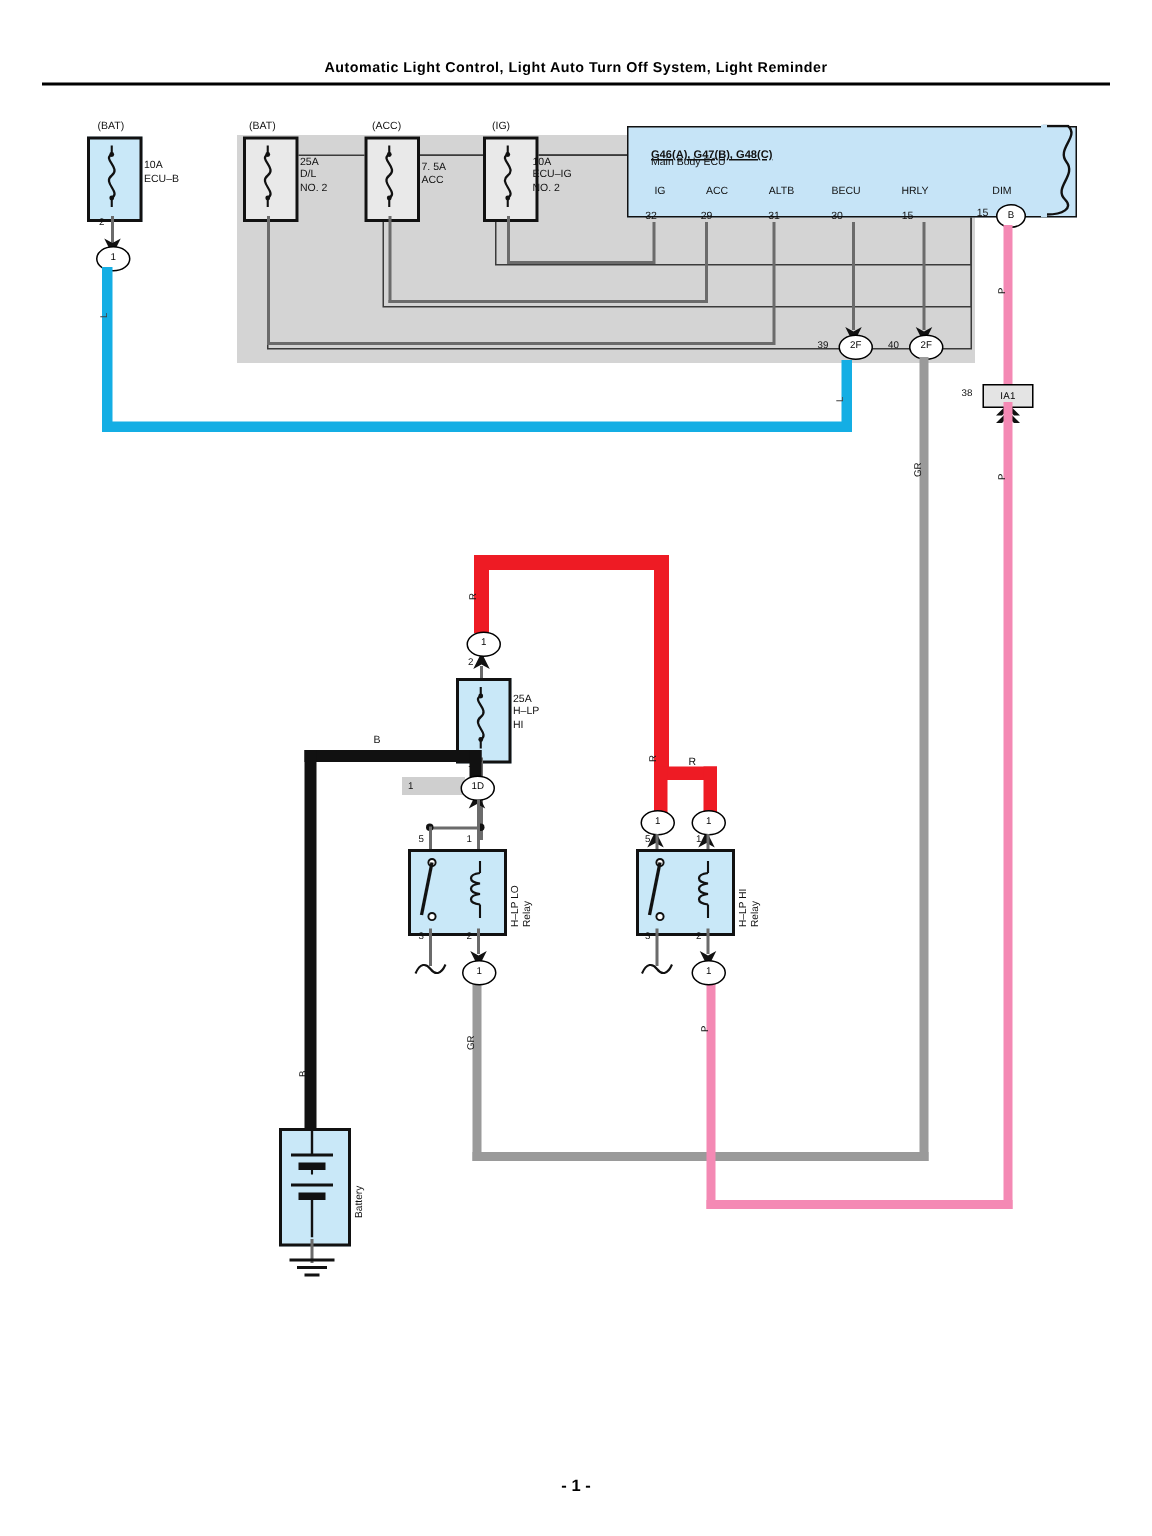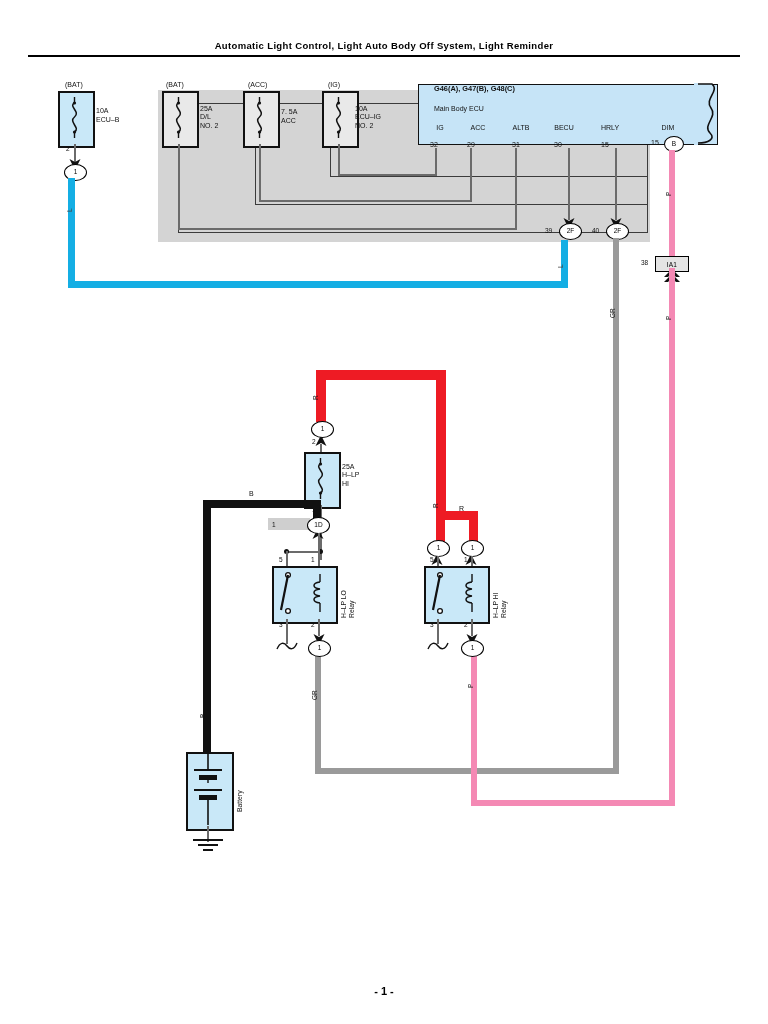--- a/index.html
+++ b/index.html
@@ -65,21 +65,21 @@
          justify-content:center;letter-spacing:.2px;}
 
   
   .batt{position:absolute;border:2px solid #111;background:#c9e8f8;}
 </style>
 </head>
 <body>
 
 <div class="page">
 
-  <div class="title">Automatic Light Control, Light Auto Body Off System, Light Reminder</div>
+  <div class="title">Automatic Light Control, Light Auto Turn Off System, Light Reminder</div>
   <div class="rule"></div>
 
   <div class="gnd-panel" style="left:158px;top:90px;width:492px;height:152px;"></div>
 
   <div class="box-line" style="left:178px;top:103px;width:468px;height:128px;border-color:#3b3b3b;"></div>
   <div class="box-line" style="left:255px;top:103px;width:391px;height:100px;"></div>
   <div class="box-line" style="left:330px;top:103px;width:316px;height:72px;"></div>
 
   <div class="lbl" style="left:65px;top:80px;">(BAT)</div>
   <div class="fuse" style="left:58px;top:91px;width:33px;height:53px;">
@@ -162,21 +162,21 @@
   <div class="w thin" style="left:435px;top:148px;width:1.6px;height:28px;"></div>
 
   <div class="ecu" style="left:418px;top:84px;width:298px;height:59px;
        border-radius:0 0 0 0;"></div>
 
   <svg class="abs" style="left:694px;top:83px;" width="30" height="62">
     <path d="M2 1 L18 1 C26 8, 10 16, 17 25 C24 34, 8 42, 16 50 C22 56, 14 60, 4 60 L2 60 Z" fill="#c6e4f7" stroke="#111" stroke-width="1.6"></path>
     <rect x="0" y="0" width="4" height="62" fill="#c6e4f7"></rect>
   </svg>
 
-  <div class="ecu-title" style="left:434px;top:84px;">G46(A), G47(B), G48(C)</div>
+  <div class="ecu-title" style="left:434px;top:98px;text-decoration:underline;">G46(A), G47(B), G48(C)</div>
   <div class="ecu-sub" style="left:434px;top:105px;">Main Body ECU</div>
 
   <div class="term" style="left:425px;top:124px;width:30px;">IG</div>
   <div class="term" style="left:462px;top:124px;width:32px;">ACC</div>
   <div class="term" style="left:504px;top:124px;width:34px;">ALTB</div>
   <div class="term" style="left:546px;top:124px;width:36px;">BECU</div>
   <div class="term" style="left:592px;top:124px;width:36px;">HRLY</div>
   <div class="term" style="left:652px;top:124px;width:32px;">DIM</div>
 
   <div class="pin" style="left:425px;top:141px;width:18px;">32</div>

